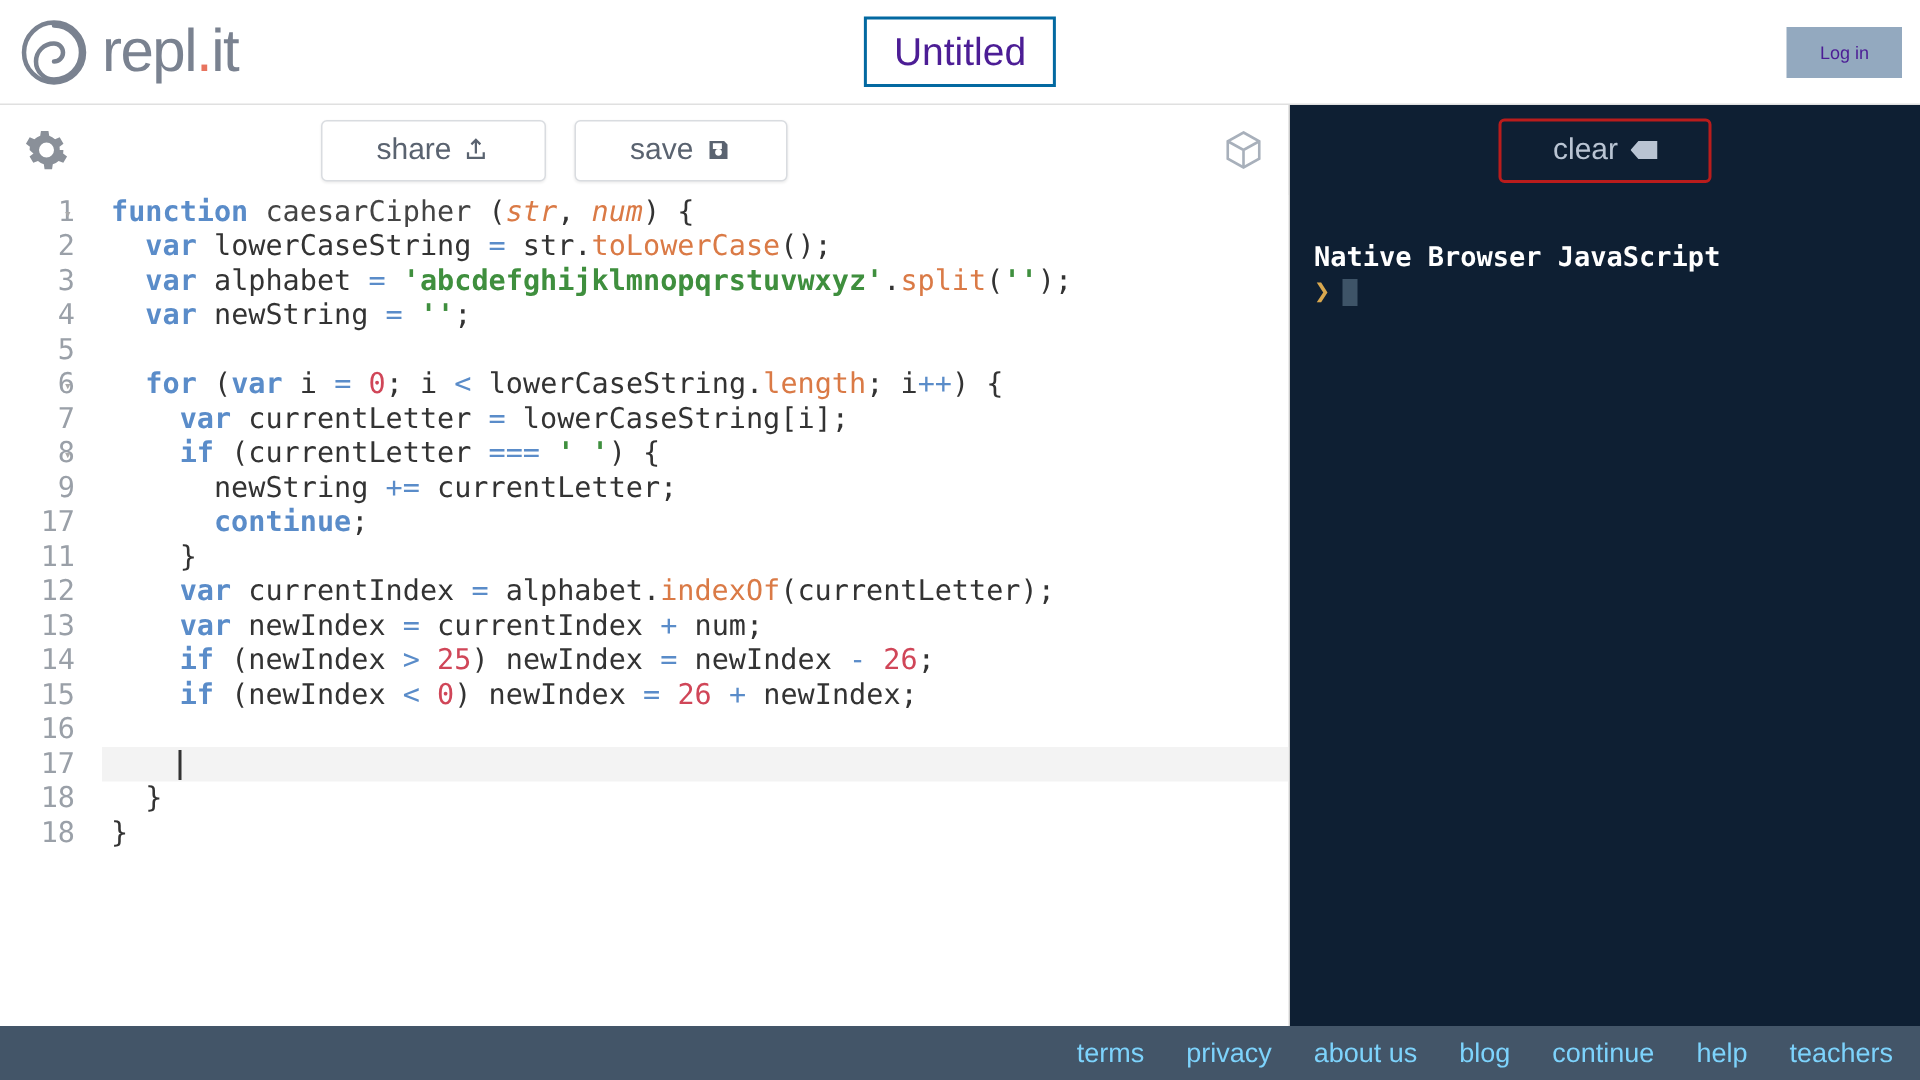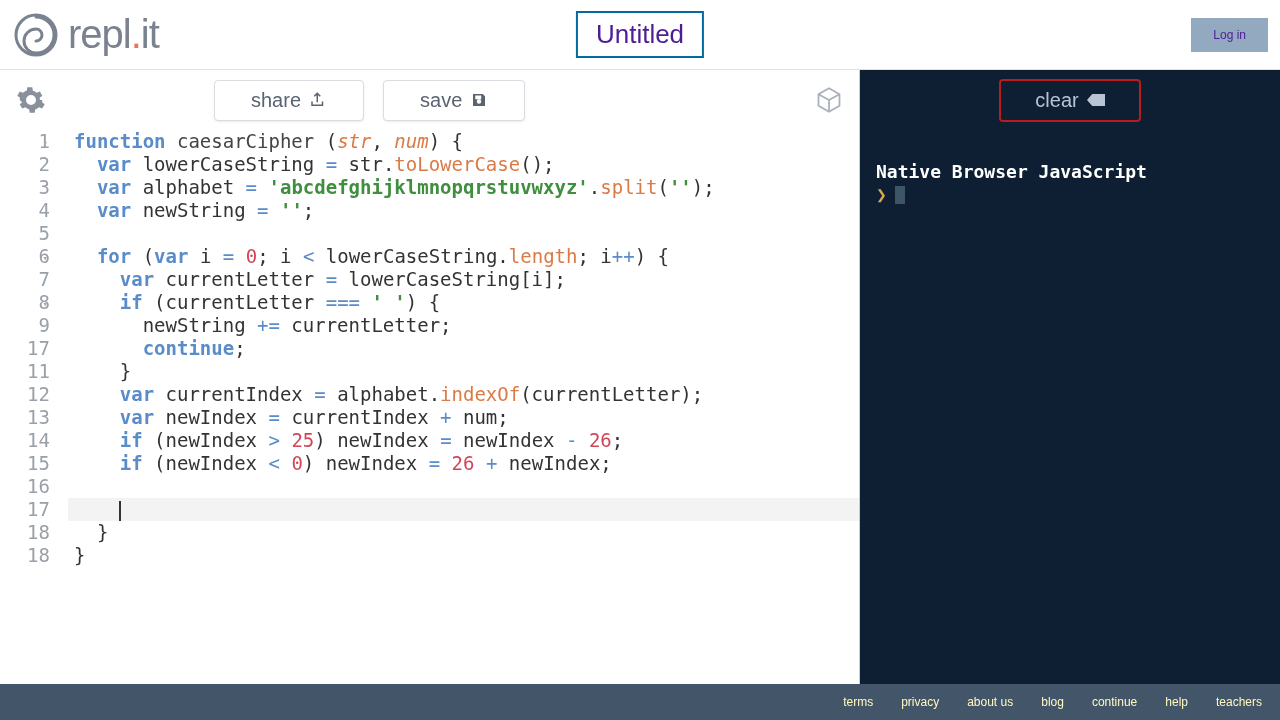--- a/index.html
+++ b/index.html
@@ -169,22 +169,22 @@
     right: 0;
     height: 36px;
     background: #435568;
     display: flex;
     align-items: center;
     justify-content: flex-end;
     padding: 0 18px;
     gap: 28px;
   }
   .footer a {
-    color: #fef9c3;
-    font-size: 12px;
+    color: #7dd3fc;
+    font-size: 18px;
     text-decoration: none;
     cursor: pointer;
   }
 </style>
 </head>
 <body>
 
 <div class="header">
   <div class="logo-wrap">
     <span class="logo-swirl">

